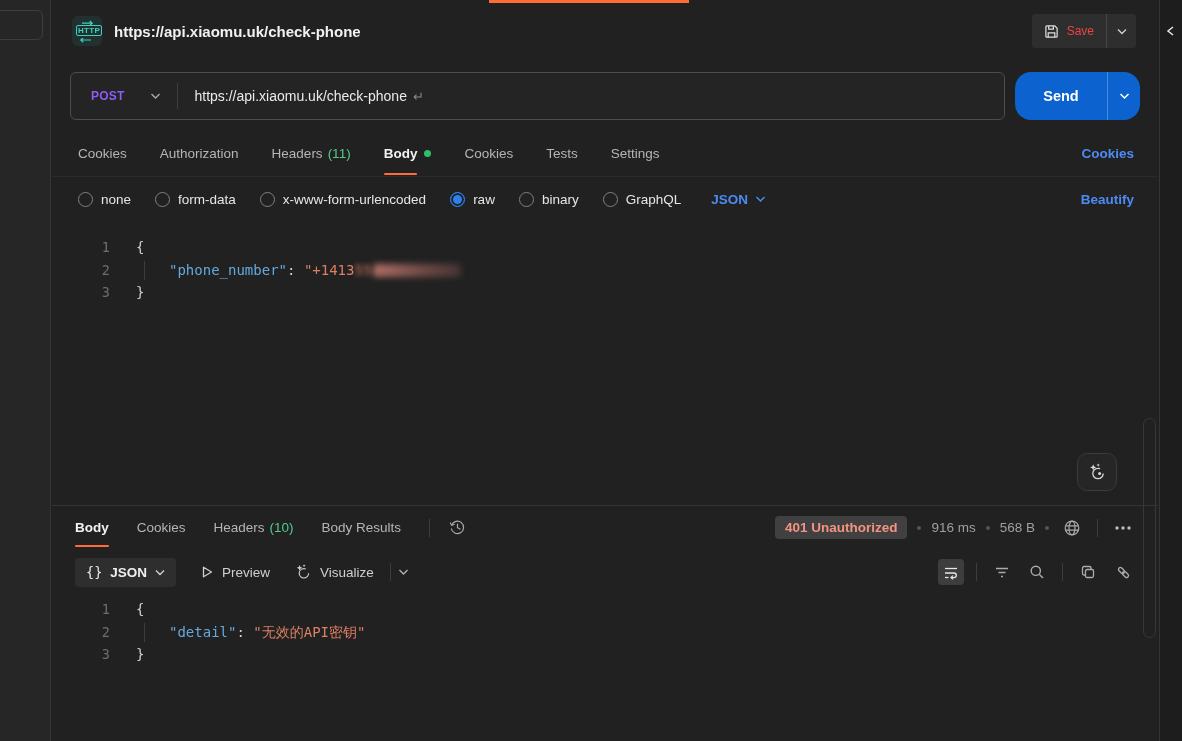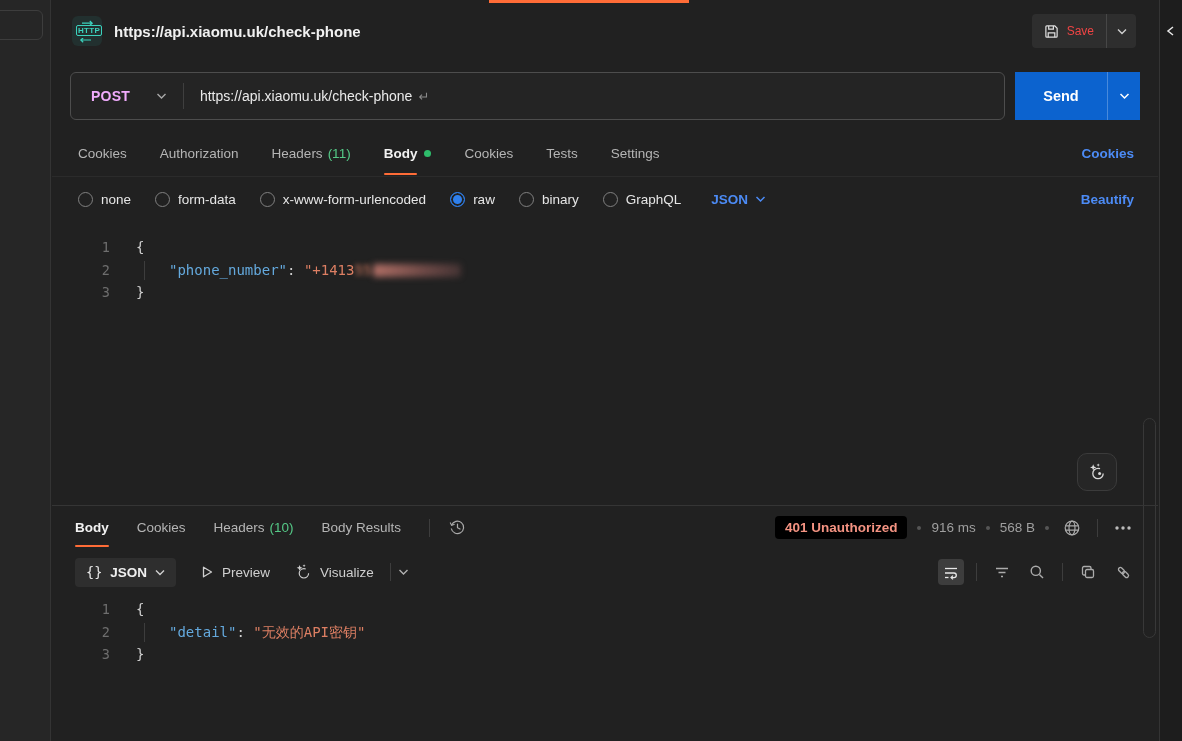--- a/index.html
+++ b/index.html
@@ -24,25 +24,25 @@
   .doc-title { font-size:15px; font-weight:700; color:#f1f1f1; }
   .spacer { flex:1; }
   .save-btn { display:flex; align-items:center; height:34px; background:#2e2e2e; border-radius:4px; overflow:hidden; }
   .save-main { display:flex; align-items:center; gap:8px; padding:0 12px; font-size:12px; color:#ef4444; cursor:pointer; }
   .save-caret { display:flex; align-items:center; justify-content:center; width:30px; height:100%; border-left:1px solid rgba(255,255,255,.12); cursor:pointer; }
 
   
   .req-row { position:absolute; left:0; top:72px; width:100%; height:48px; }
   .url-box { position:absolute; left:18px; top:0; width:935px; height:48px; border:1px solid #4d4d4d; border-radius:6px; background:#242424; display:flex; align-items:center; }
   .method { display:flex; align-items:center; gap:26px; padding:0 16px 0 20px; cursor:pointer; }
-  .method-label { font-size:14px; font-weight:700; color:#f0abfc; letter-spacing:.2px; }
+  .method-label { font-size:12px; font-weight:700; color:#8b5cf6; letter-spacing:.2px; }
   .url-divider { width:1px; height:26px; background:#3f3f3f; }
   .url-text { padding-left:16px; font-size:14px; color:#eaeaea; }
   .soft-return { color:#8a8a8a; margin-left:6px; font-size:13px; }
-  .send-btn { position:absolute; left:963px; top:0; width:125px; height:48px; background:#0c63cf; border-radius:0; display:flex; overflow:hidden; }
+  .send-btn { position:absolute; left:963px; top:0; width:125px; height:48px; background:#0c63cf; border-radius:16px; display:flex; overflow:hidden; }
   .send-main { flex:1; display:flex; align-items:center; justify-content:center; font-size:14.5px; font-weight:700; color:#ffffff; cursor:pointer; }
   .send-caret { width:33px; display:flex; align-items:center; justify-content:center; border-left:1px solid rgba(255,255,255,.25); cursor:pointer; }
 
   
   .tabs-row { position:absolute; left:0; top:130px; width:100%; height:47px; display:flex; align-items:center; padding:0 24px 0 26px; border-bottom:1px solid #2b2b2b; }
   .tab { position:relative; height:100%; display:flex; align-items:center; margin-right:33px; font-size:13.5px; color:#b5b5b5; cursor:pointer; }
   .tab .count { color:#55c987; margin-left:5px; }
   .tab.active { color:#f2f2f2; font-weight:600; }
   .tab .tab-label { position:relative; display:inline-block; padding:14px 0; }
   .tab.active .tab-label::after { content:""; position:absolute; left:0; right:0; bottom:0; height:2px; background:#ff6c37; border-radius:1px; }
@@ -82,21 +82,21 @@
   .resp-header { position:absolute; left:0; top:506px; width:100%; height:43px; display:flex; align-items:center; padding:0 22px 0 23px; }
   .resp-tabs { display:flex; align-items:center; height:100%; }
   .resp-tab { position:relative; height:100%; display:flex; align-items:center; margin-right:28px; font-size:13.5px; color:#b5b5b5; cursor:pointer; }
   .resp-tab.active { color:#f2f2f2; font-weight:600; }
   .resp-tab .tab-label { position:relative; display:inline-block; padding:12px 0; }
   .resp-tab.active .tab-label::after { content:""; position:absolute; left:0; right:0; bottom:0; height:2px; background:#ff6c37; border-radius:1px; }
   .v-div { width:1px; height:18px; background:#3d3d3d; margin:0 14px 0 0; }
   .icon-btn { display:flex; align-items:center; justify-content:center; width:26px; height:26px; border-radius:4px; cursor:pointer; color:#ababab; }
   .icon-btn.boxed { background:#3d3d3d; color:#e8e8e8; }
   .status-group { display:flex; align-items:center; gap:10px; }
-  .status-badge { background:#000000; color:#f49382; font-size:13.5px; font-weight:600; padding:4px 10px; border-radius:4px; }
+  .status-badge { background:#404040; color:#f49382; font-size:13.5px; font-weight:600; padding:4px 10px; border-radius:4px; }
   .meta-text { color:#9f9f9f; font-size:13.5px; }
   .sep-dot { width:4px; height:4px; border-radius:50%; background:#555; }
 
   .resp-toolbar { position:absolute; left:0; top:552px; width:100%; height:40px; display:flex; align-items:center; padding:0 22px 0 23px; }
   .json-btn { display:flex; align-items:center; gap:8px; height:29px; padding:0 11px; background:#2e2e2e; border-radius:4px; cursor:pointer; }
   .json-btn .braces { font-size:13.5px; color:#e8e8e8; font-family:"DejaVu Sans Mono", monospace; }
   .json-btn .fmt-label { font-size:13.5px; color:#f0f0f0; font-weight:600; }
   .tool-item { display:flex; align-items:center; gap:8px; margin-left:24px; color:#cfcfcf; font-size:13.5px; cursor:pointer; }
   .toolbar-right { display:flex; align-items:center; gap:9px; }
 

